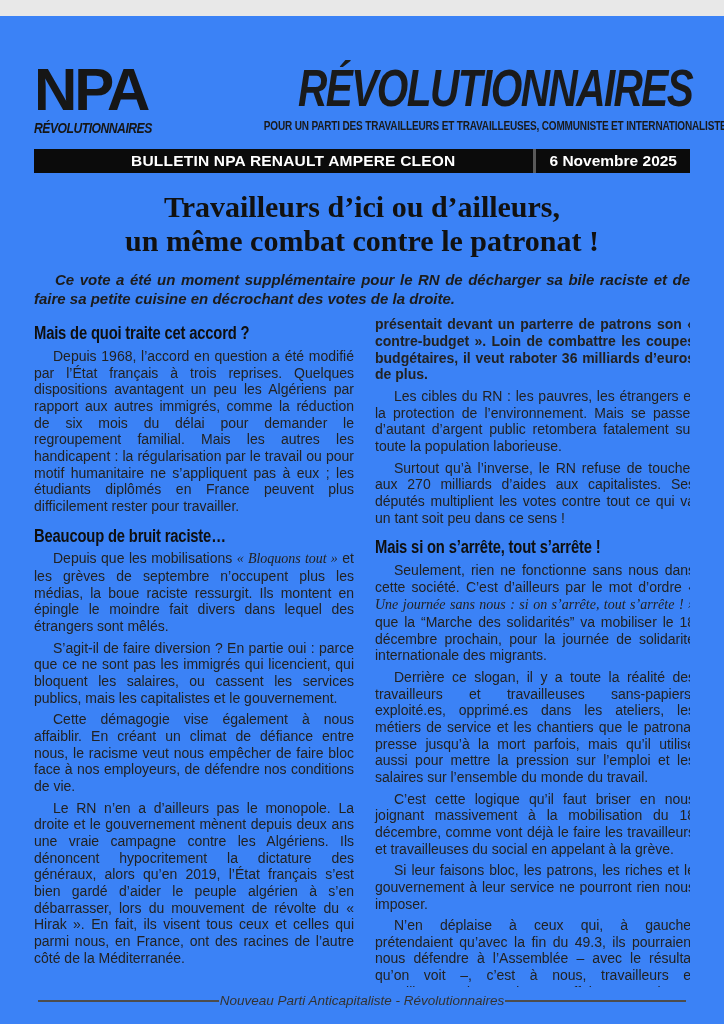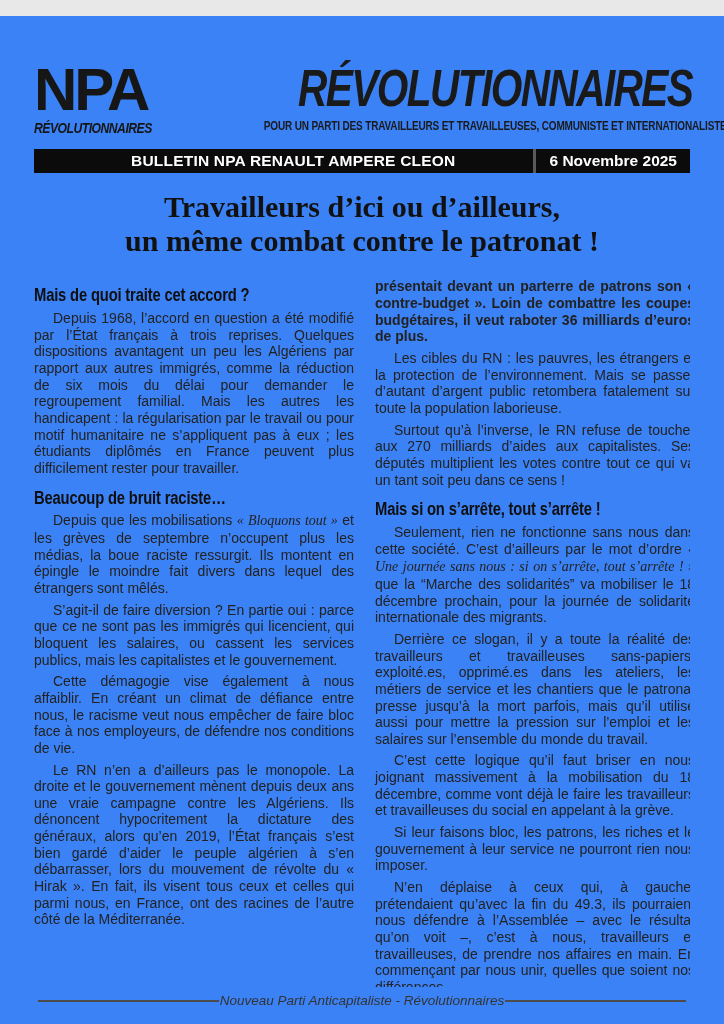--- a/index.html
+++ b/index.html
@@ -68,20 +68,21 @@
     <div class="bar-gap"></div>
     <div class="bar-date">6 Novembre 2025</div>
   </div>
 
   <div class="headline">
     <div>Travailleurs d’ici ou d’ailleurs,</div>
     <div>un même combat contre le patronat !</div>
   </div>
 
   <div class="intro">
+    <p>Ce vote a été un moment supplémentaire pour le RN de décharger sa bile raciste et de faire sa petite cuisine en décrochant des votes de la droite.</p>
   </div>
 
   <div class="columns">
     <div class="col">
         <h3>Mais de quoi traite cet accord ?</h3>
         <p><span>Depuis 1968, l’accord en question a été modifié par l’État français à trois reprises. Quelques dispositions avantagent un peu les Algériens par rapport aux autres immigrés, comme la réduction de six mois du délai pour demander le regroupement familial. Mais les autres les handicapent : la régularisation par le travail ou pour motif humanitaire ne s’appliquent pas à eux ; les étudiants diplômés en France peuvent plus difficilement rester pour travailler.</span></p>
         <h3>Beaucoup de bruit raciste…</h3>
         <p><span>Depuis que les mobilisations </span><span class="it">« Bloquons tout »</span><span> et les grèves de septembre n’occupent plus les médias, la boue raciste ressurgit. Ils montent en épingle le moindre fait divers dans lequel des étrangers sont mêlés.</span></p>
         <p><span>S’agit-il de faire diversion ? En partie oui : parce que ce ne sont pas les immigrés qui licencient, qui bloquent les salaires, ou cassent les services publics, mais les capitalistes et le gouvernement.</span></p>
         <p><span>Cette démagogie vise également à nous affaiblir. En créant un climat de défiance entre nous, le racisme veut nous empêcher de faire bloc face à nos employeurs, de défendre nos conditions de vie.</span></p>

